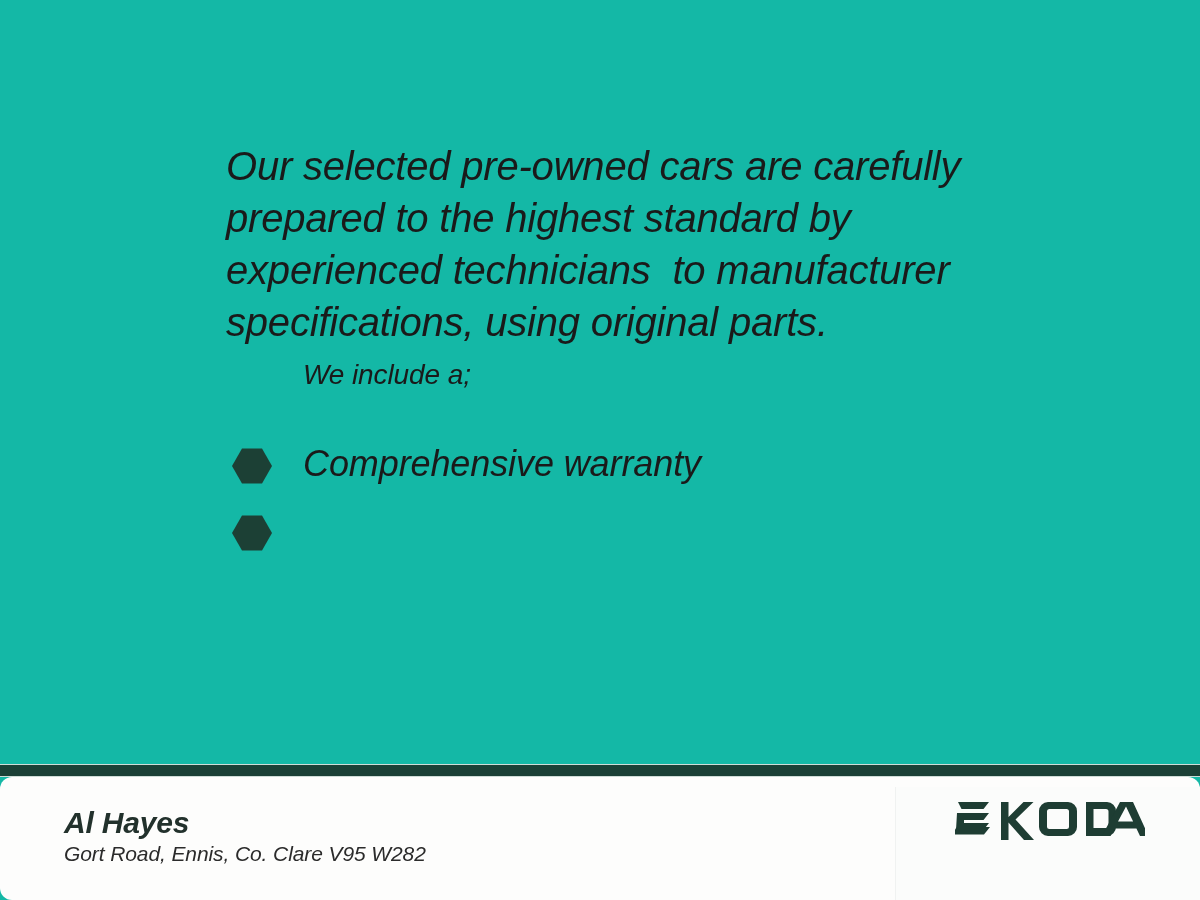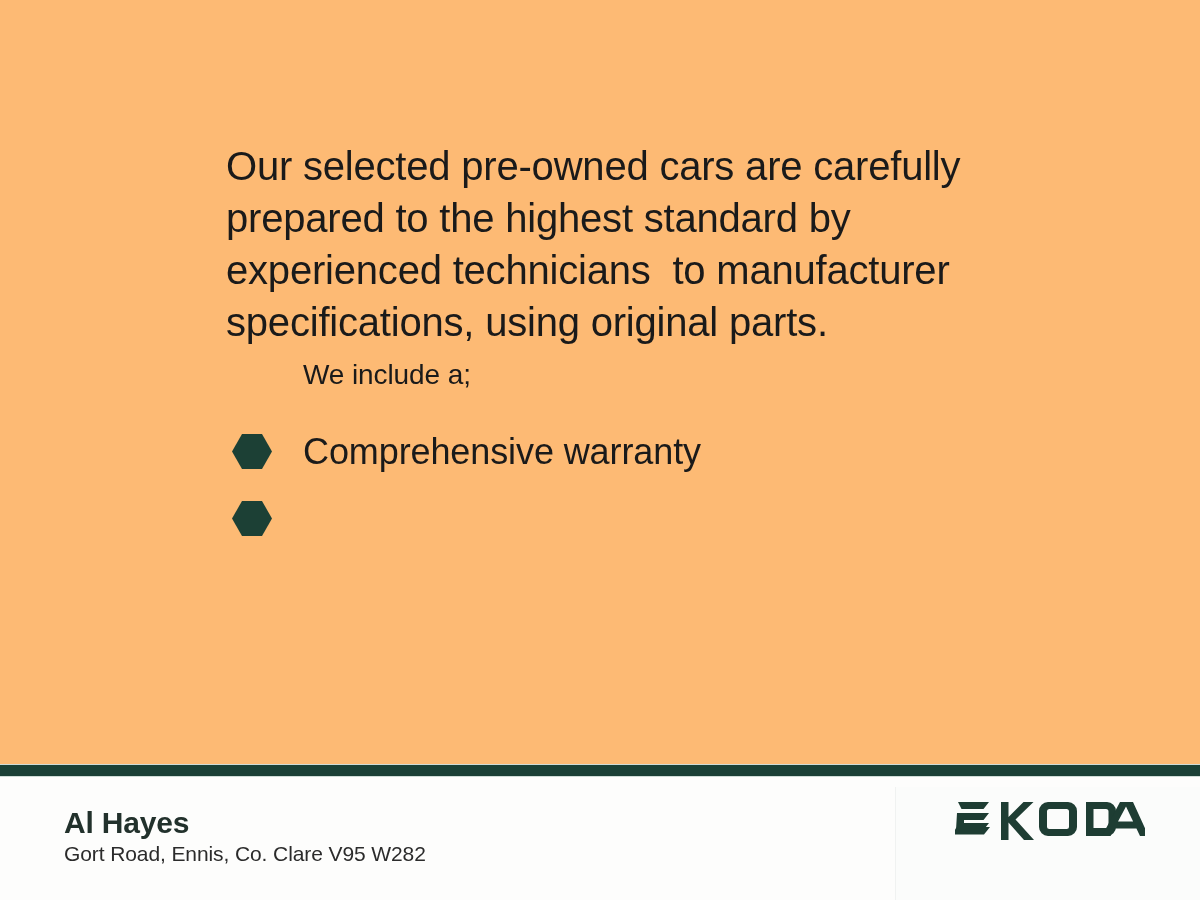--- a/index.html
+++ b/index.html
@@ -12,21 +12,22 @@
     background: #ffffff;
     font-family: "Liberation Sans", sans-serif;
     overflow: hidden;
     position: relative;
     -webkit-font-smoothing: antialiased;
   }
 
   .slide {
     position: absolute;
     inset: 0;
-    background: #fdba74;
+    background: #14b8a6;
+    font-style: italic;
   }
 
   
   .headline {
     position: absolute;
     left: 226px;
     top: 100px;
     width: 790px;
     font-size: 40px;
     line-height: 52px;
@@ -53,21 +54,21 @@
     position: absolute;
     left: 232px;
     top: 418px;
     width: 800px;
     margin: 0;
     padding: 0;
     list-style: none;
   }
   .bullet-row {
     display: flex;
-    align-items: center;
+    align-items: flex-end;
     height: 67px;
   }
   .hex {
     width: 40px;
     height: 38px;
     flex: 0 0 40px;
     background: #1c4035;
     -webkit-clip-path: polygon(25% 4%, 75% 4%, 100% 50%, 75% 96%, 25% 96%, 0% 50%);
     clip-path: polygon(25% 4%, 75% 4%, 100% 50%, 75% 96%, 25% 96%, 0% 50%);
   }
@@ -95,20 +96,21 @@
   }
 
   
   .footer {
     position: absolute;
     left: 0;
     right: 0;
     top: 777px;
     bottom: 0;
     background: #fdfdfc;
+    border-radius: 12px;
   }
   .dealer-block {
     position: absolute;
     left: 64px;
     top: 28px;
   }
   .dealer-name {
     font-size: 30px;
     line-height: 36px;
     font-weight: 700;

